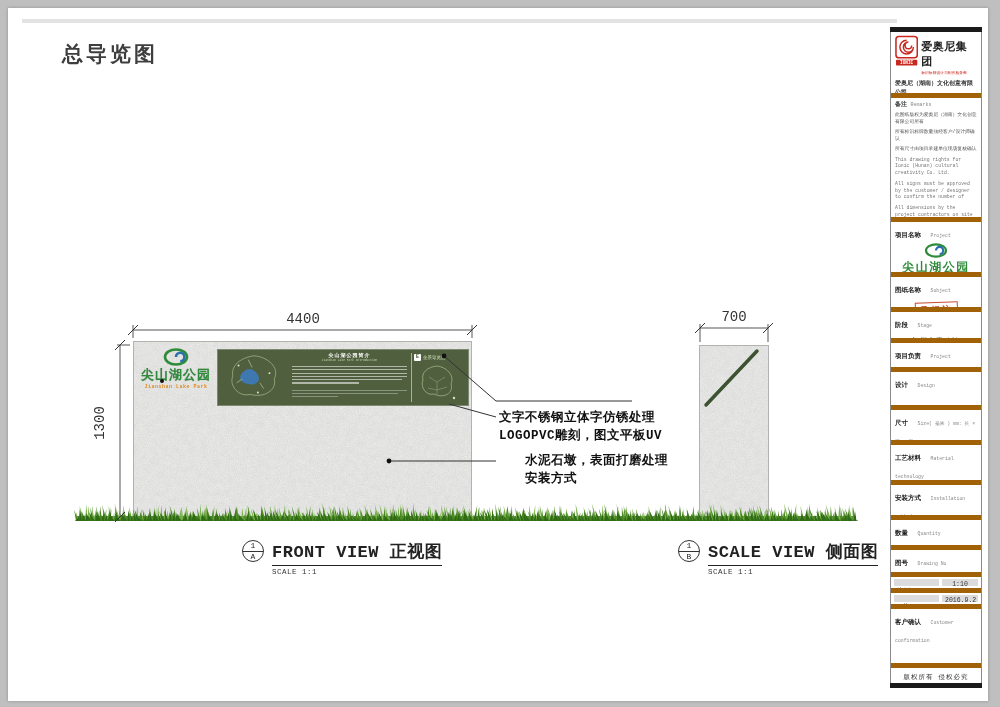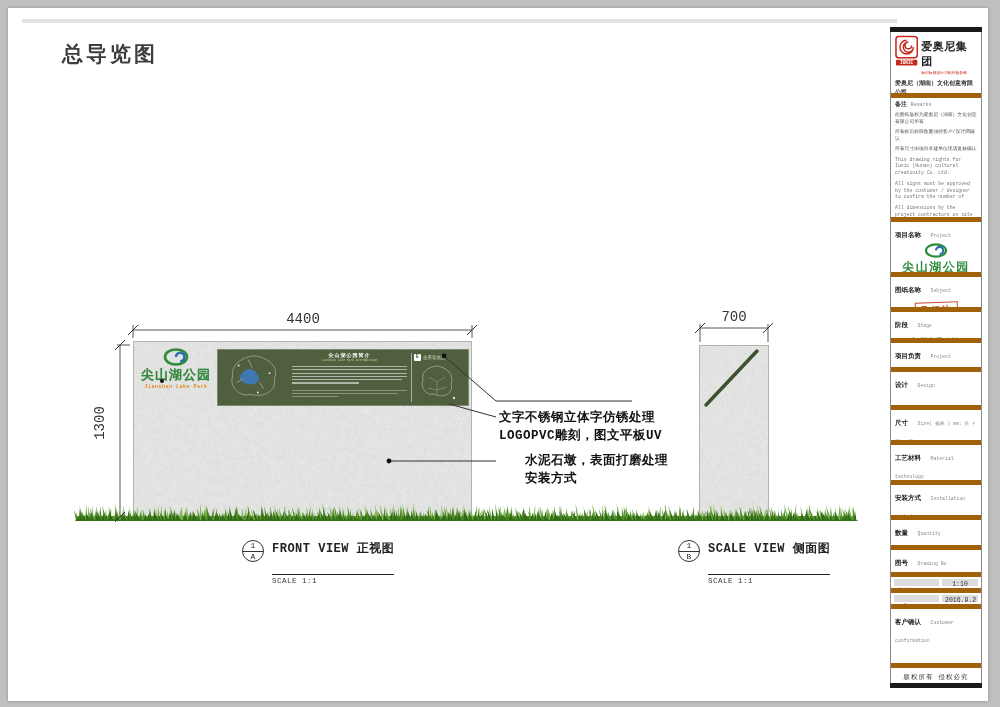--- a/index.html
+++ b/index.html
@@ -27,21 +27,21 @@
   .ebox{width:7px;height:7px;background:#fff;color:#3c4a2e;font-size:5px;font-weight:bold;text-align:center;line-height:7px;border-radius:1px;}
   .ebox-label{font-size:4.5px;color:#cfe0b8;margin-left:2px;white-space:nowrap;}
   
   #wall-logo{left:136px;top:348px;width:80px;text-align:center;}
   .park-name{font-size:13px;font-weight:bold;color:#2e8b3a;letter-spacing:1px;text-shadow:0 0 1px rgba(0,0,0,.25);white-space:nowrap;}
   .park-en{font-size:5px;color:#e08a1e;font-weight:bold;letter-spacing:.5px;}
   
   .ref-circle{width:22px;height:22px;border:1px solid #333;border-radius:50%;display:flex;flex-direction:column;box-sizing:border-box;background:#fff;}
   .ref-circle span{flex:1;text-align:center;font-size:8px;line-height:9px;color:#222;}
   .ref-circle span:first-child{border-bottom:1px solid #333;}
-  .view-title{font-size:12px;font-weight:bold;color:#222;border-bottom:1.5px solid #222;padding-bottom:17px;letter-spacing:.5px;white-space:nowrap;}
+  .view-title{font-size:17px;font-weight:bold;color:#222;border-bottom:1.5px solid #222;padding-bottom:2px;letter-spacing:.5px;white-space:nowrap;}
   .view-scale{font-size:7.5px;color:#333;margin-top:2px;letter-spacing:.5px;}
   
   #titleblock{left:890px;top:27px;width:92px;background:#fff;}
   .tb-bar{height:5px;background:#1a1a1a;}
   .tb-box{border-left:1px solid #8a8a8a;border-right:1px solid #8a8a8a;}
   .tb-sec{border-bottom:5px solid #a16207;box-sizing:border-box;padding:2px 4px;position:relative;overflow:hidden;}
   .tb-zh{font-size:6.5px;font-weight:bold;color:#222;}
   .tb-en{font-size:4.8px;color:#8a8a8a;}
   .tb-val{text-align:center;font-size:7px;color:#333;margin-top:4px;letter-spacing:1px;}
   .stamp{display:inline-block;border:1.5px solid #c84b2f;color:#c84b2f;font-size:9px;font-weight:bold;letter-spacing:2px;padding:1px 4px;transform:rotate(-2deg);background:rgba(255,255,255,.6);}

